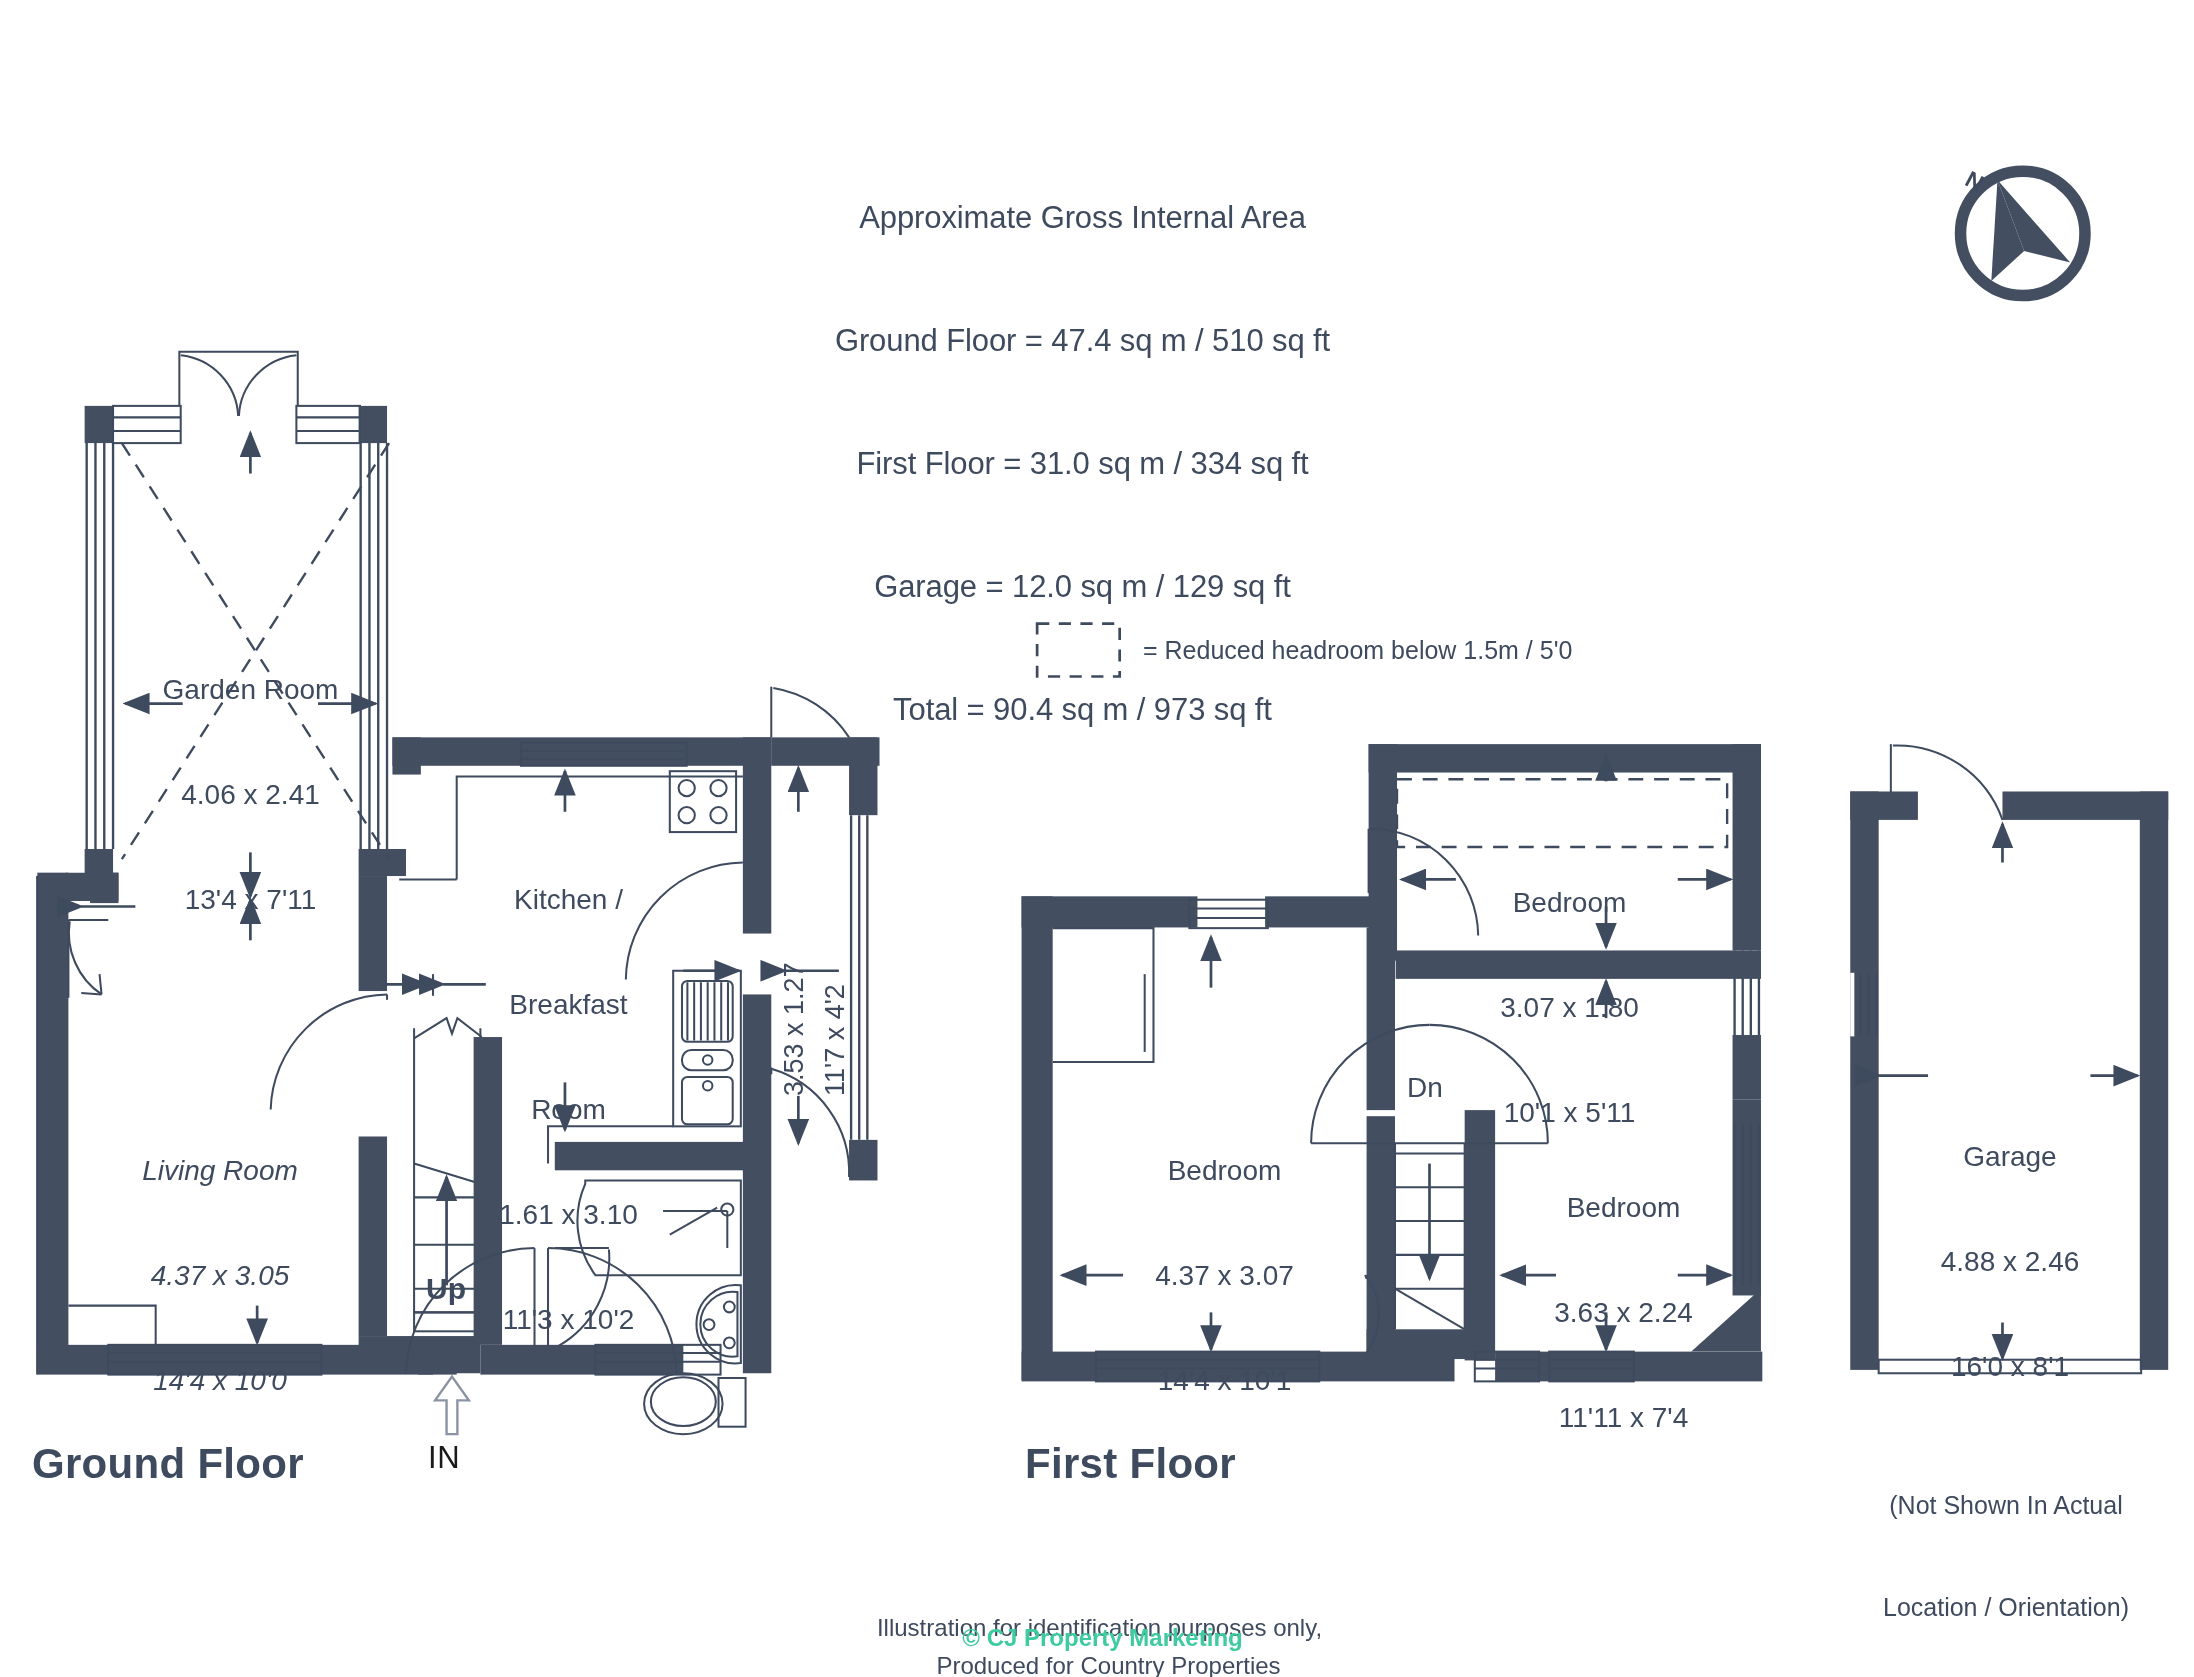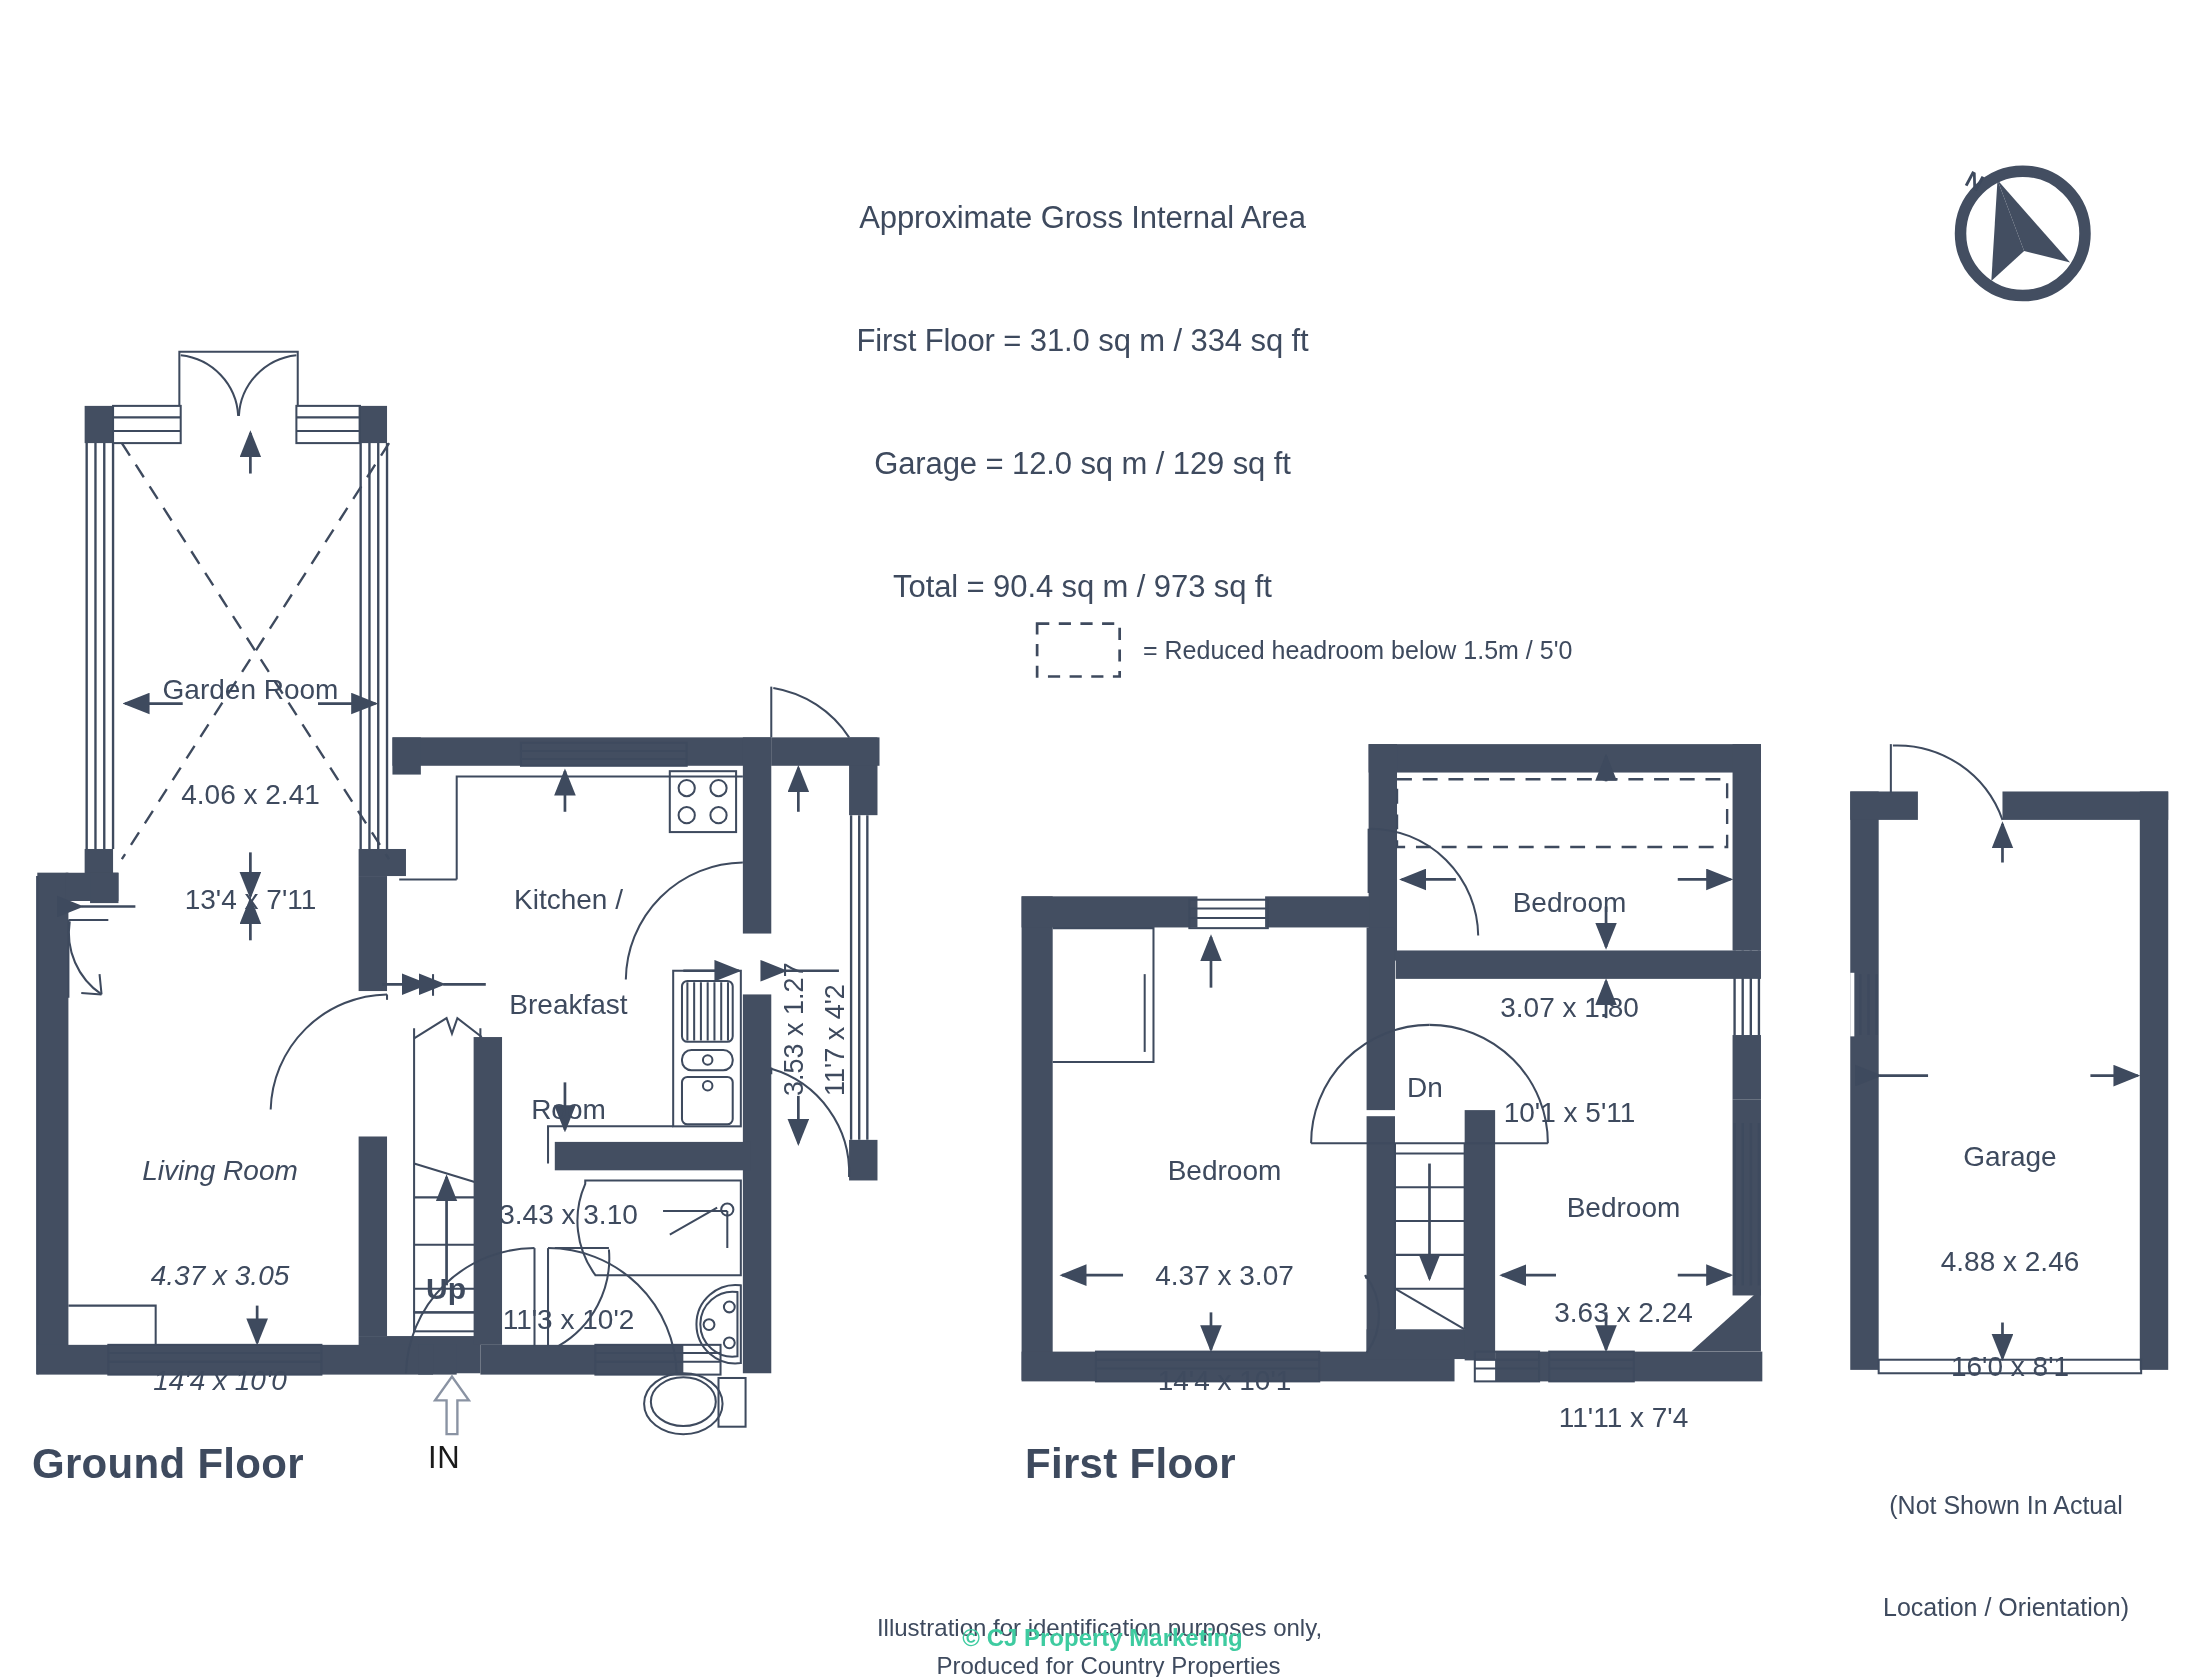--- a/index.html
+++ b/index.html
@@ -315,20 +315,21 @@
     <line class="arw" x1="3090" y1="1590" x2="3160" y2="1590" marker-end="url(#ah)"></line>
   </g>
 
   <g>
     <rect x="1533" y="922" width="122" height="78" fill="none" stroke="#3e4a5e" stroke-width="4" stroke-dasharray="18 14"></rect>
   </g>
 </svg>
 
 <div class="txt hdr" style="left:744px; top:115px; width:677px;">
   <div>Approximate Gross Internal Area</div>
+  <div>Ground Floor = 47.4 sq m / 510 sq ft</div>
   <div>First Floor = 31.0 sq m / 334 sq ft</div>
   <div>Garage = 12.0 sq m / 129 sq ft</div>
   <div>Total = 90.4 sq m / 973 sq ft</div>
 </div>
 
 <div class="txt" style="left:1966px; top:168px; font-size:23px; font-weight:bold; transform:rotate(28deg);">N</div>
 
 <div class="txt legend-txt" style="left:1143px; top:636px;">= Reduced headroom below 1.5m / 5'0</div>
 
 <div class="txt room-label" style="left:95px; top:602px; width:311px;">
@@ -340,21 +341,21 @@
 <div class="txt room-label" style="left:78px; top:1083px; width:284px;font-style:italic;">
   <div>Living Room</div>
   <div>4.37 x 3.05</div>
   <div>14'4 x 10'0</div>
 </div>
 
 <div class="txt room-label" style="left:460px; top:812px; width:217px;">
   <div>Kitchen /</div>
   <div>Breakfast</div>
   <div>Room</div>
-  <div>3.43 x 3.10</div>
+  <div>1.61 x 3.10</div>
   <div>11'3 x 10'2</div>
 </div>
 
 <div class="txt vert-dim" style="left:779px; top:1096px;">3.53 x 1.27</div>
 <div class="txt vert-dim" style="left:820px; top:1096px;">11'7 x 4'2</div>
 
 <div class="txt up-label" style="left:426px; top:1272px;">Up</div>
 
 <div class="txt in-label" style="left:428px; top:1440px;">IN</div>
 

